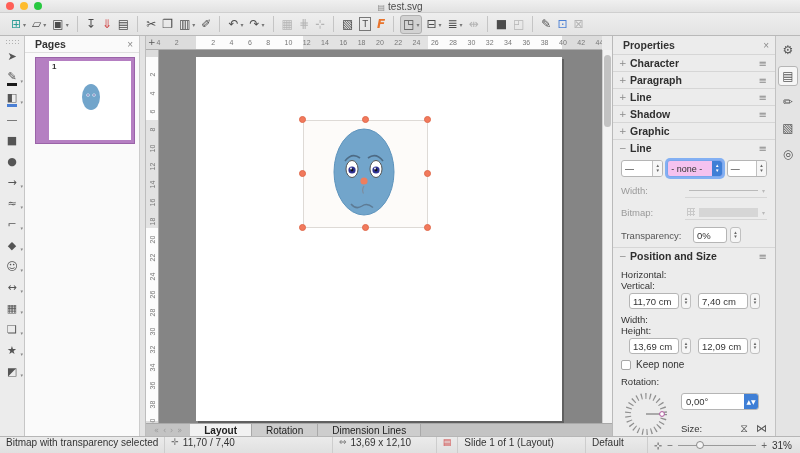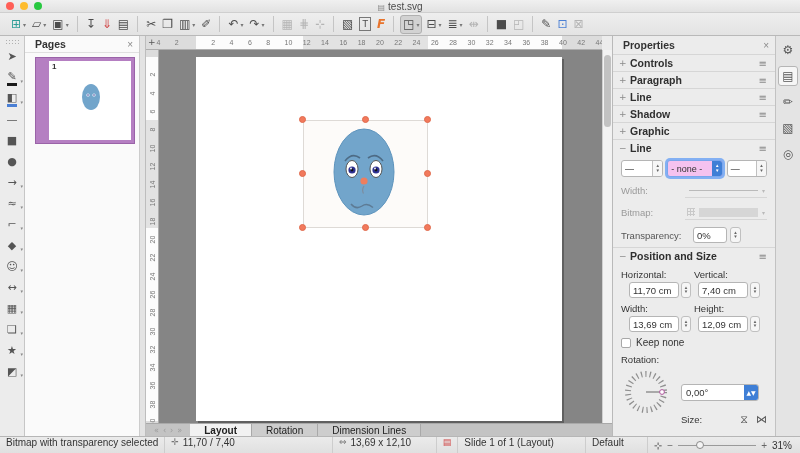--- a/index.html
+++ b/index.html
@@ -142,34 +142,34 @@
   .ddfield .dar { font-size:6px; color:#9a9a9a; margin-right:2px; }
   .ddfield.dis { opacity:.6; }
   .swatch { flex:1; height:9px; background:#c9c9c9; margin:0 4px; }
   .gridic { width:8px; height:8px; margin-left:2px;
     background-image:linear-gradient(#9a9a9a 1px, transparent 1px),
       linear-gradient(90deg,#9a9a9a 1px, transparent 1px);
     background-size:3px 3px; opacity:.7; }
   .tinput { width:38px; height:16px; background:#fff; border:1px solid #b5b5b5;
     border-radius:3px; font-size:9.5px; padding:0 3px; color:#333;
     font-family:"Liberation Sans",sans-serif; }
-  .pslabels { display:flex; margin-bottom:2px; }
+  .pslabels { display:flex; margin-bottom:2px;flex-direction:column; }
   .pslabels span { width:76px; font-size:9.5px; color:#333; }
   .psinputs { display:flex; margin-bottom:5px;padding-left:8px; }
   .psfield { display:flex; align-items:center; width:76px; }
   .psfield .tinput { width:50px; }
   .psfield .stepper { width:10px; height:16px; border:1px solid #c0c0c0;
     border-radius:3px; margin-left:2px; background:#f6f6f6; }
   .kr { display:flex; align-items:center; gap:5px; margin:3px 0 6px 0; }
   .krbox { width:10px; height:10px; background:#fff; border:1px solid #a8a8a8;
     border-radius:2px; }
   .rot-label { font-size:9.5px; color:#333; margin-bottom:2px; }
   .rot-row { display:flex; }
   .dialwrap { width:60px; }
-  .rot-right { flex:1; padding-top:4px;margin-top:13px; }
+  .rot-right { flex:1; padding-top:4px; }
   .anglecombo { display:flex; width:78px; height:17px; background:#fff;
     border:1px solid #b5b5b5; border-radius:3px; overflow:hidden; }
   .anglecombo .cval { flex:1; font-size:9.5px; padding:2px 4px; }
   .anglecombo .ddbtn { width:14px; background:var(--accent-blue); color:#fff;
     font-size:6px; display:flex; align-items:center; justify-content:center; }
   .fliprow { display:flex; align-items:center; margin-top:12px; }
   .fliprow .flabel2 { font-size:9.5px; color:#333; flex:1; }
   .flipic { font-size:11px; color:#555; margin-left:8px;
     font-family:"DejaVu Sans",sans-serif; }
 
@@ -503,21 +503,21 @@
   </div>
 
   <div class="props">
     <div class="props-hdr">
       <span class="lbl">Properties</span>
       <span class="close">×</span>
     </div>
     <div id="prop-sections">
         <div class="psec">
           <span class="exp icon">+</span>
-          <span class="plabel">Controls</span>
+          <span class="plabel">Character</span>
           <span class="pmenu icon">≡</span>
         </div>
         <div class="psec">
           <span class="exp icon">+</span>
           <span class="plabel">Paragraph</span>
           <span class="pmenu icon">≡</span>
         </div>
         <div class="psec">
           <span class="exp icon">+</span>
           <span class="plabel">Line</span>

